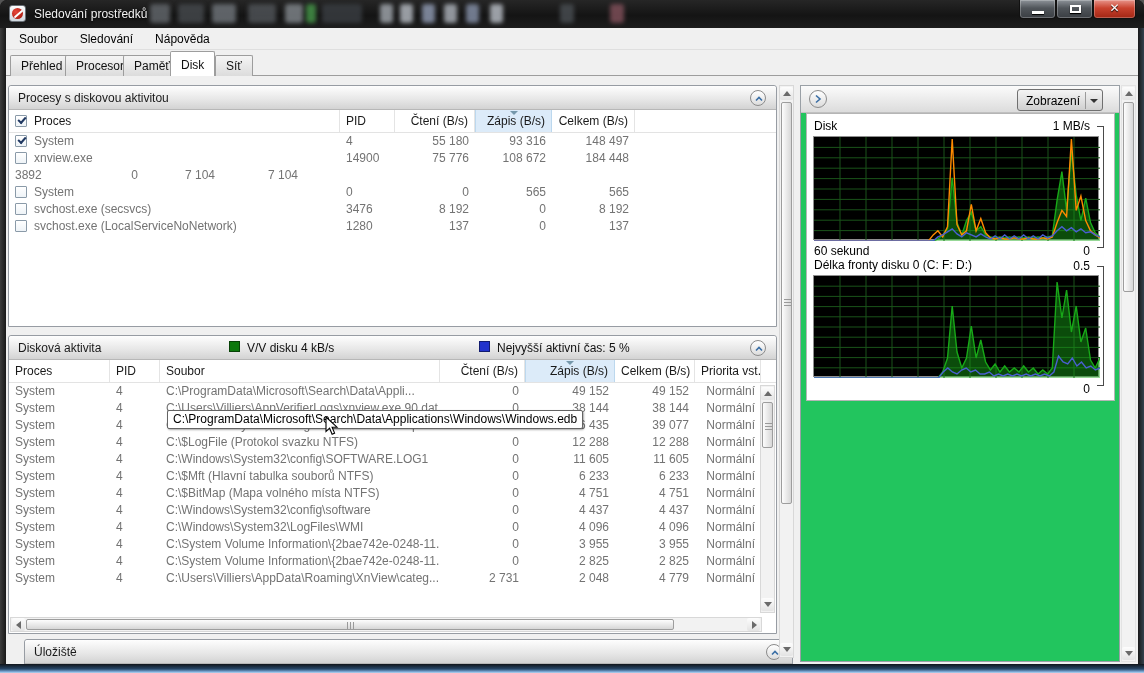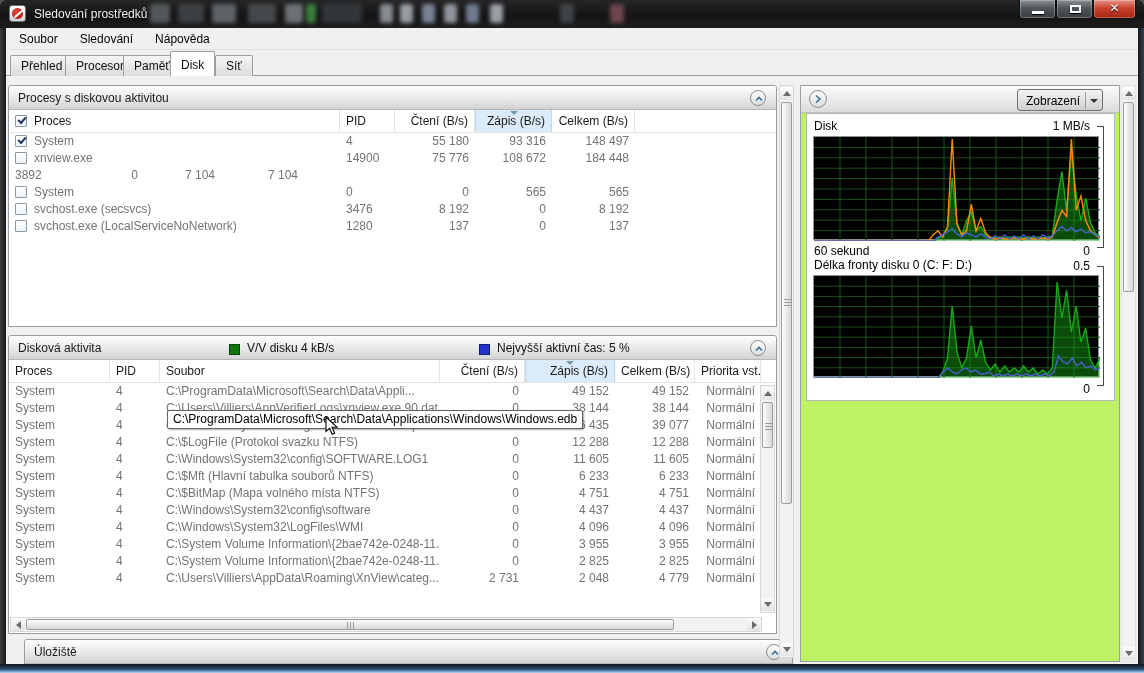--- a/index.html
+++ b/index.html
@@ -41,21 +41,21 @@
   .content{position:absolute;left:6px;top:76px;width:1132px;height:588px;background:#f0f0f0;}
 
   
   .panel{position:absolute;border:1px solid #979ca3;border-radius:3px 3px 0 0;background:#fff;}
   .panel-header{height:24px;background:linear-gradient(#fefefe,#e6e6e6 60%,#d3d3d3);border-bottom:1px solid #b7b7b7;
     border-radius:3px 3px 0 0;position:relative;display:flex;align-items:center;}
   .panel-title{font-size:12px;color:#1a1a1a;padding-left:9px;}
   .chev-btn{position:absolute;right:10px;top:4px;width:16px;height:16px;border-radius:50%;border:1px solid #8b8b8b;
     background:linear-gradient(#fff,#dcdcdc);}
   .chev-btn svg{position:absolute;left:2px;top:2px;}
-  .legend{display:flex;align-items:flex-end;font-size:12px;color:#111;}
+  .legend{display:flex;align-items:flex-start;font-size:12px;color:#111;}
   .legend .sq{width:11px;height:11px;margin-right:7px;border:1px solid rgba(0,0,0,.45);}
 
   .filterbar{height:24px;background:linear-gradient(#fdc46f,#f9a93f 45%,#f29225);border-top:1px solid #fff;
     border-bottom:1px solid #d8competent;border-bottom:1px solid #da8a20;display:flex;align-items:center;}
   .filterbar span{font-size:12px;color:#231a05;padding-left:9px;}
 
   
   .thead{display:flex;height:23px;border-bottom:1px solid #e3e3e3;background:#fff;align-items:stretch;}
   .th{font-size:12px;color:#1a1a1a;border-right:1px solid #e4e4e4;padding:4px 6px 0 6px;position:relative;white-space:nowrap;overflow:hidden;}
   .th.num{text-align:right;}
@@ -83,21 +83,21 @@
   .arrow.up{top:4px;border-bottom:5px solid #6a6a6a;}
   .arrow.down{top:4px;border-top:5px solid #6a6a6a;}
   .arrow.left{border-top:4px solid transparent;border-bottom:4px solid transparent;border-right:5px solid #6a6a6a;border-left:none;top:3px;left:4px;}
   .arrow.right{border-top:4px solid transparent;border-bottom:4px solid transparent;border-left:5px solid #6a6a6a;border-right:none;top:3px;left:5px;}
   .sb-thumb-v{position:absolute;left:1px;width:11px;background:linear-gradient(90deg,#fdfdfd,#d7d7d7);border:1px solid #9d9d9d;border-radius:2px;}
   .sb-thumb-h{position:absolute;top:1px;height:11px;background:linear-gradient(#fdfdfd,#d7d7d7);border:1px solid #9d9d9d;border-radius:2px;}
   .grip-v{position:absolute;left:2px;width:7px;height:1px;background:#9a9a9a;}
   .grip-h{position:absolute;top:2px;width:1px;height:7px;background:#9a9a9a;}
 
   
-  .rpanel{position:absolute;left:800px;top:85px;width:320px;height:577px;background:#bef264;border:1px solid #9aa0a6;}
+  .rpanel{position:absolute;left:800px;top:85px;width:320px;height:577px;background:#22c55e;border:1px solid #9aa0a6;}
   .rtoolbar{position:absolute;left:0;top:0;width:100%;height:27px;background:linear-gradient(#fbfbfb,#dcdcdc);border-bottom:1px solid #c0c0c0;}
   .fwd-btn{position:absolute;left:8px;top:4px;width:18px;height:18px;border-radius:50%;border:1px solid #8b8b8b;background:linear-gradient(#fff,#dcdcdc);}
   .views-btn{position:absolute;right:16px;top:3px;height:22px;width:86px;border:1px solid #707070;border-radius:3px;
     background:linear-gradient(#f4f4f4,#e4e4e4 45%,#cfcfcf);font-size:12px;color:#000;}
   .views-btn .lbl{position:absolute;left:8px;top:4px;}
   .views-btn .sep{position:absolute;right:16px;top:2px;width:1px;height:17px;background:#9a9a9a;}
   .views-btn .dd{position:absolute;right:4px;top:9px;border-left:4px solid transparent;border-right:4px solid transparent;border-top:4px solid #333;}
   .chartsbox{position:absolute;left:5px;top:27px;width:309px;height:288px;border:1px solid #b5b5b5;background:#fff;}
   .chart-label{position:absolute;font-size:12px;color:#000;}
   .chart-frame{position:absolute;width:286px;height:104px;background:#000;border:1px solid #8f8f8f;}

